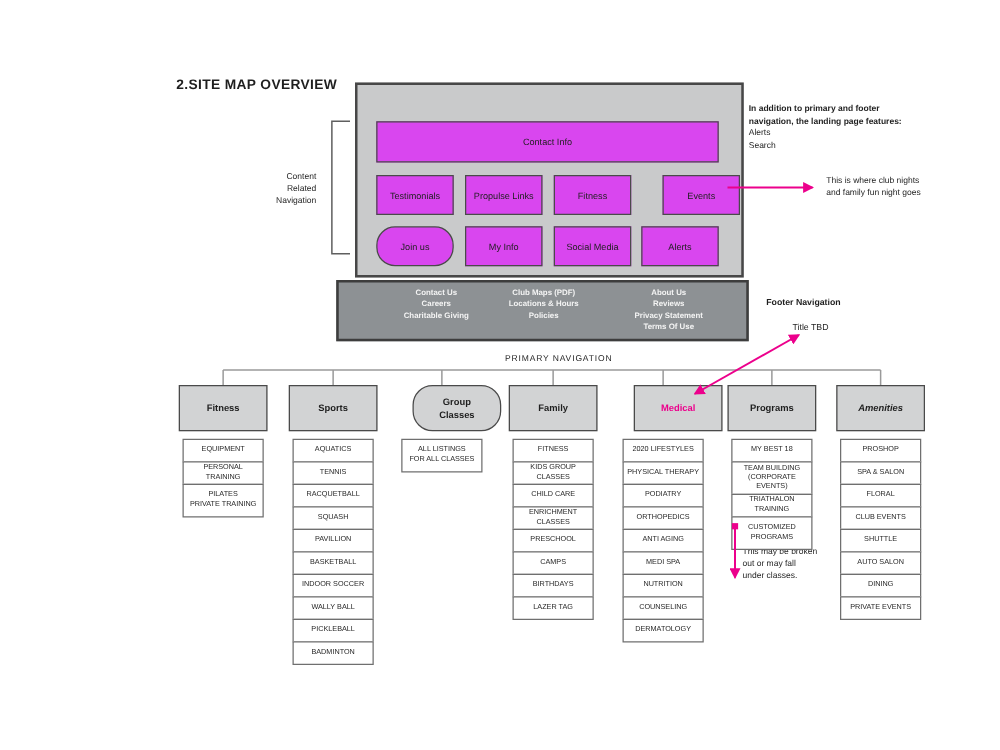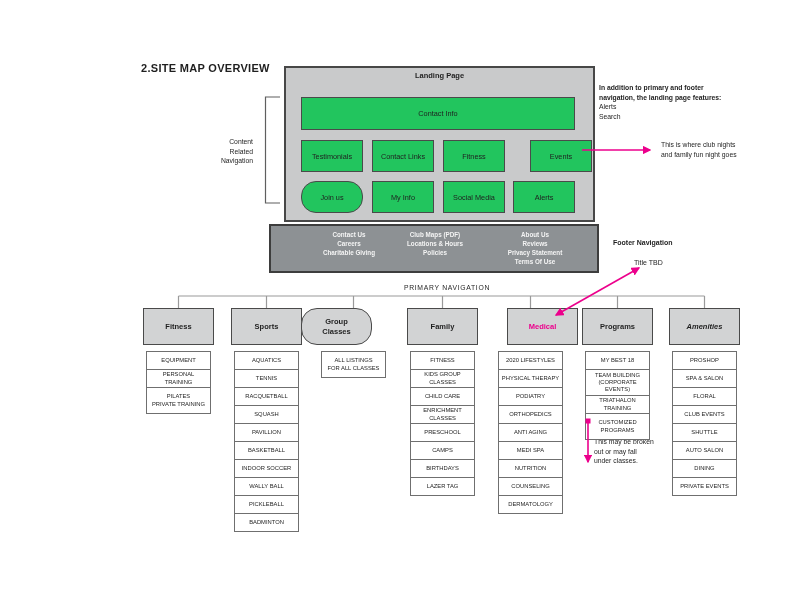--- a/index.html
+++ b/index.html
@@ -7,21 +7,21 @@
             font-family:"Liberation Sans", sans-serif; color:#1f1f1f; overflow:hidden;margin-left:43px; }
   .preline { white-space:pre-line; }
 
   .page-title { position:absolute; left:98px; top:62px; font-size:11px; font-weight:bold; letter-spacing:.3px; }
 
   
   .landing { position:absolute; left:241px; top:66px; width:311px; height:156px;
              background:#c9cacb; border:2px solid #474747; box-sizing:border-box; }
   .landing-title { position:absolute; left:0; right:0; top:3px; text-align:center;
                    font-weight:bold; font-size:7.5px; }
-  .contact, .lbox { position:absolute; background:#22c55e; border:1.5px solid #4a4a4a;
+  .contact, .lbox { position:absolute; background:#d946ef; border:1.5px solid #4a4a4a;
                     box-sizing:border-box; display:flex; align-items:center; justify-content:center;
                     font-size:7.3px; text-align:right; }
   .contact { left:15px; top:29px; width:274px; height:33px; }
   .lbox { width:62px; height:32px; }
 
   
   .footerbar { position:absolute; left:226px; top:224px; width:330px; height:49px;
                background:#8d9194; border:2px solid #3d3d3d; box-sizing:border-box; }
   .fcol { position:absolute; top:5px; width:120px; text-align:center; }
   .flink { color:#f4f4f4; font-weight:bold; font-size:6.3px; line-height:1.42; }
@@ -53,25 +53,24 @@
   #overlay { position:absolute; left:0; top:0; width:800px; height:600px; pointer-events:none; }
 </style>
 </head>
 <body>
 
 <div id="canvas">
 
   <div class="page-title">2.SITE MAP OVERVIEW</div>
 
   <div class="landing">
-    <div class="landing-title">Landing Page</div>
     <div class="contact">Contact Info</div>
     <div id="landing-grid-layer">
         <div class="lbox" style="left: 15px; top: 72px;">Testimonials</div>
-        <div class="lbox" style="left: 86px; top: 72px;">Contact Links</div>
+        <div class="lbox" style="left: 86px; top: 72px;">Propulse Links</div>
         <div class="lbox" style="left: 157px; top: 72px;">Fitness</div>
         <div class="lbox" style="left: 244px; top: 72px;">Events</div>
         <div class="lbox" style="left: 15px; top: 113px; border-radius: 15px;">Join us</div>
         <div class="lbox" style="left: 86px; top: 113px;">My Info</div>
         <div class="lbox" style="left: 157px; top: 113px;">Social Media</div>
         <div class="lbox" style="left: 227px; top: 113px;">Alerts</div>
       </div>
   </div>
 
   <div class="footerbar" id="footer-bar">
@@ -131,21 +130,21 @@
         <div class="leaf preline">TENNIS</div>
         <div class="leaf preline">RACQUETBALL</div>
         <div class="leaf preline">SQUASH</div>
         <div class="leaf preline">PAVILLION</div>
         <div class="leaf preline">BASKETBALL</div>
         <div class="leaf preline">INDOOR SOCCER</div>
         <div class="leaf preline">WALLY BALL</div>
         <div class="leaf preline">PICKLEBALL</div>
         <div class="leaf preline">BADMINTON</div>
       </div>
-      <div class="cat preline" style="left: 258px; border-radius: 16px;">Group
+      <div class="cat preline" style="left: 287px; border-radius: 16px;">Group
 Classes</div>
       <div class="stack" style="left: 278px;">
         <div class="leaf preline tall">ALL LISTINGS
 FOR ALL CLASSES</div>
       </div>
       <div class="cat preline" style="left: 364px;">Family</div>
       <div class="stack" style="left: 367px;">
         <div class="leaf preline">FITNESS</div>
         <div class="leaf preline">KIDS GROUP CLASSES</div>
         <div class="leaf preline">CHILD CARE</div>

